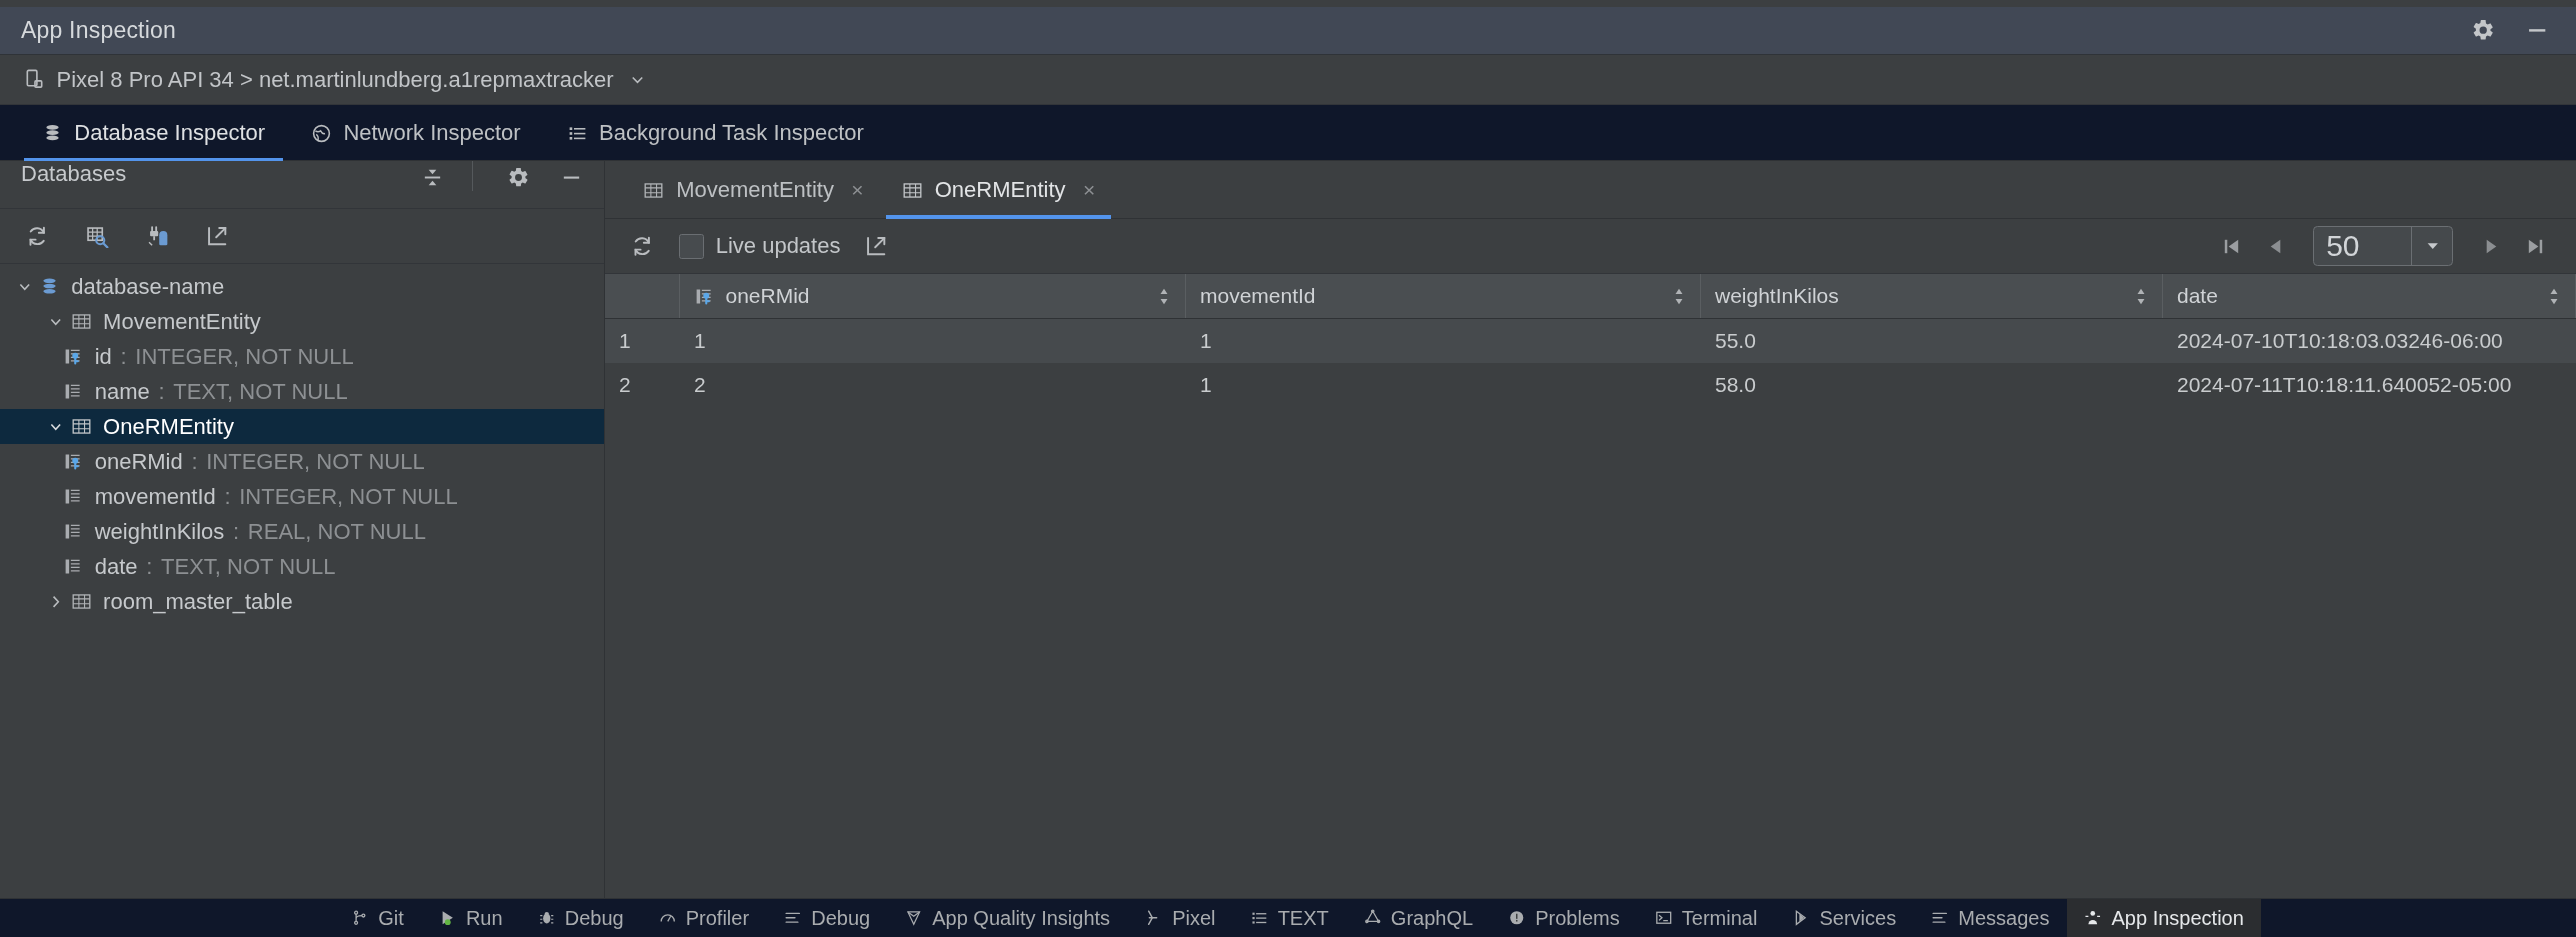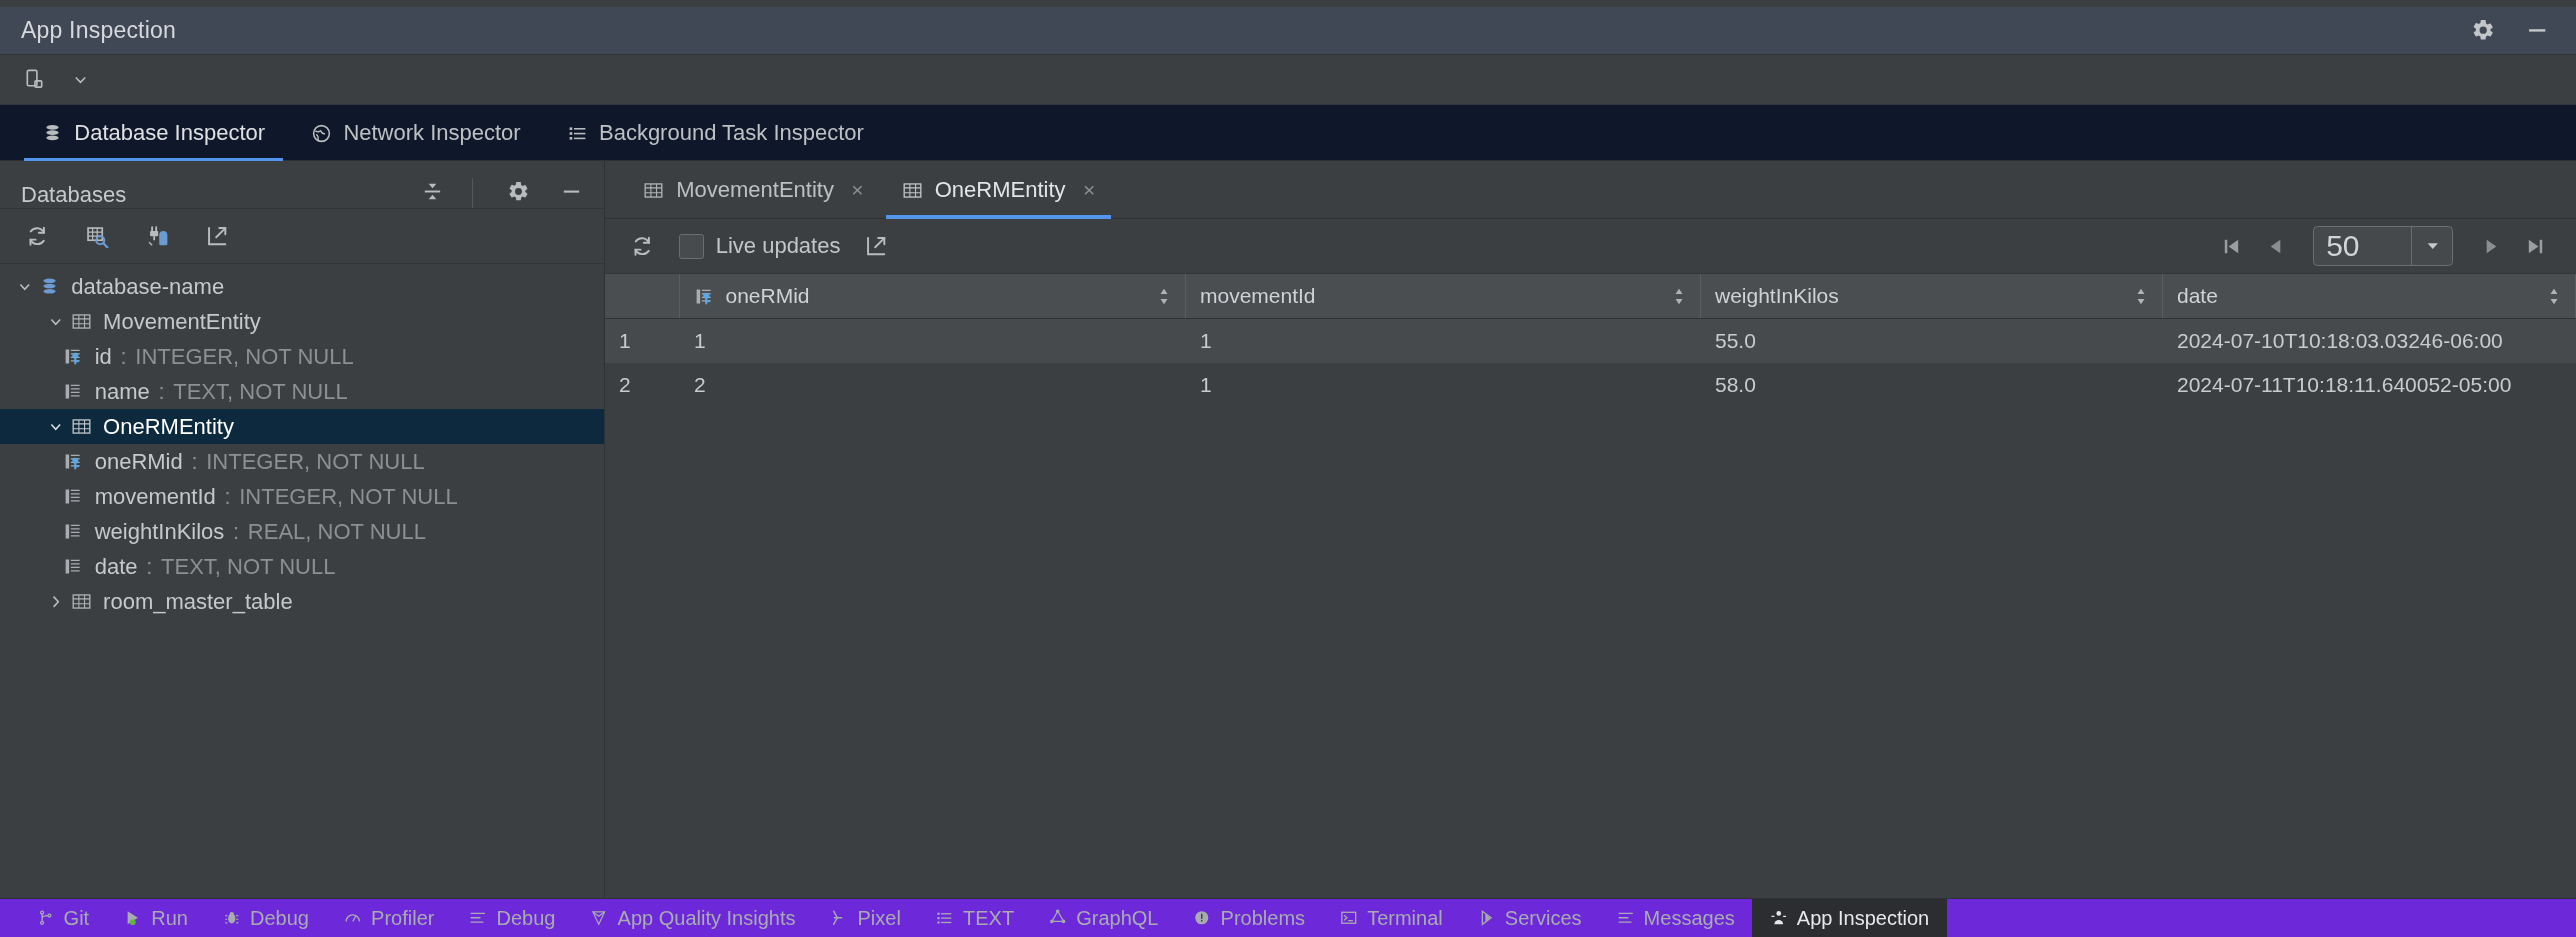--- a/index.html
+++ b/index.html
@@ -139,21 +139,21 @@
     flex: 0 0 604px;
     display: flex;
     flex-direction: column;
     background: #3c3f41;
     border-right: 0.9px solid #2f3235;
     min-height: 0;
   }
   .side-head {
     flex: 0 0 47px;
     display: flex;
-    align-items: flex-end;
+    align-items: flex-start;
     padding: 0 15.7px 0 21px;
     border-bottom: 0.9px solid #323539;
     gap: 8px;
   }
   .side-head .sh-title {
     font-size: 22px;
     color: #c7cacd;
   }
   .side-head .spacer { flex: 1 1 auto; }
   .side-head .sh-icon {
@@ -404,25 +404,26 @@
   
   .c-num { width: 75px; flex: 0 0 75px; }
   .c-1   { width: 506px; flex: 0 0 506px; }
   .c-2   { width: 515px; flex: 0 0 515px; }
   .c-3   { width: 462px; flex: 0 0 462px; }
   .c-4   { flex: 1 1 auto; }
 
   
   .statusbar {
     flex: 0 0 38px;
-    background: #6d28d9;
+    background: #0f172a;
     border-top: 0.9px solid #2f3235;
     display: flex;
     align-items: stretch;
     padding-left: 19px;
+    justify-content: center;
   }
   .sb-item {
     display: flex;
     align-items: center;
     gap: 9.6px;
     padding: 0 17.5px;
     font-size: 20px;
     color: #a9acaf;
     cursor: pointer;
     white-space: nowrap;
@@ -460,20 +461,21 @@
     </span>
   </div>
 
   <div class="device-row">
     <span class="dev-icon">
       <svg class="ico" width="23" height="23" viewBox="0 0 24 24" fill="none" stroke="#b9bcbf" stroke-width="1.7">
         <rect x="4.5" y="2.5" width="10" height="16" rx="1.3"></rect>
         <rect x="12.5" y="13.5" width="7" height="6.5" rx="1"></rect>
       </svg>
     </span>
+    <span class="dev-text">Pixel 8 Pro API 34 &gt; net.martinlundberg.a1repmaxtracker</span>
     <span class="dev-caret">
       <svg class="ico" width="19" height="19" viewBox="0 0 24 24" fill="none" stroke="#b9bcbf" stroke-width="2">
         <path d="M6 9.5 L12 15.5 L18 9.5"></path>
       </svg>
     </span>
   </div>
 
   <div class="insp-tabs">
     <div class="insp-tab active">
       <span class="ti">

